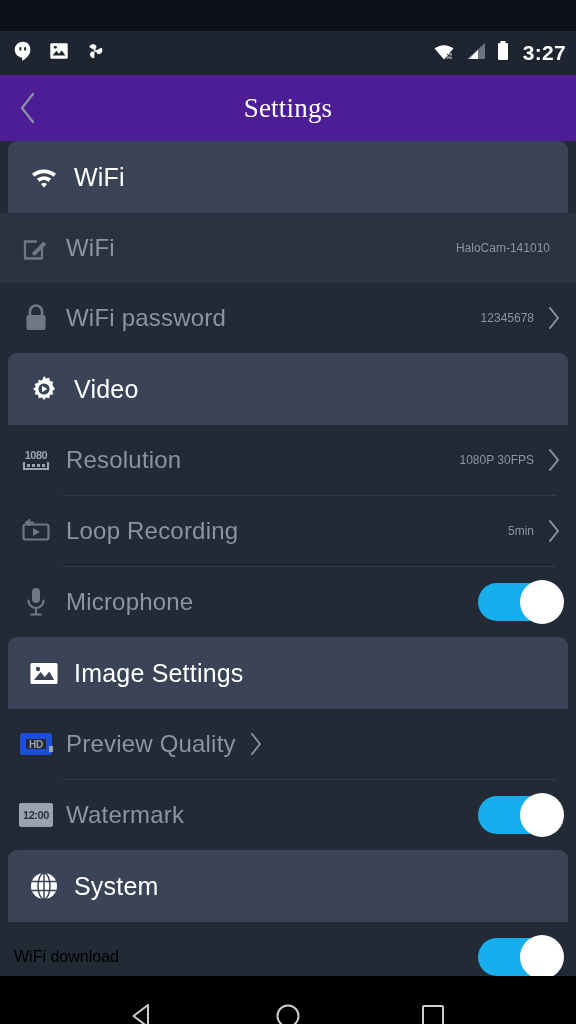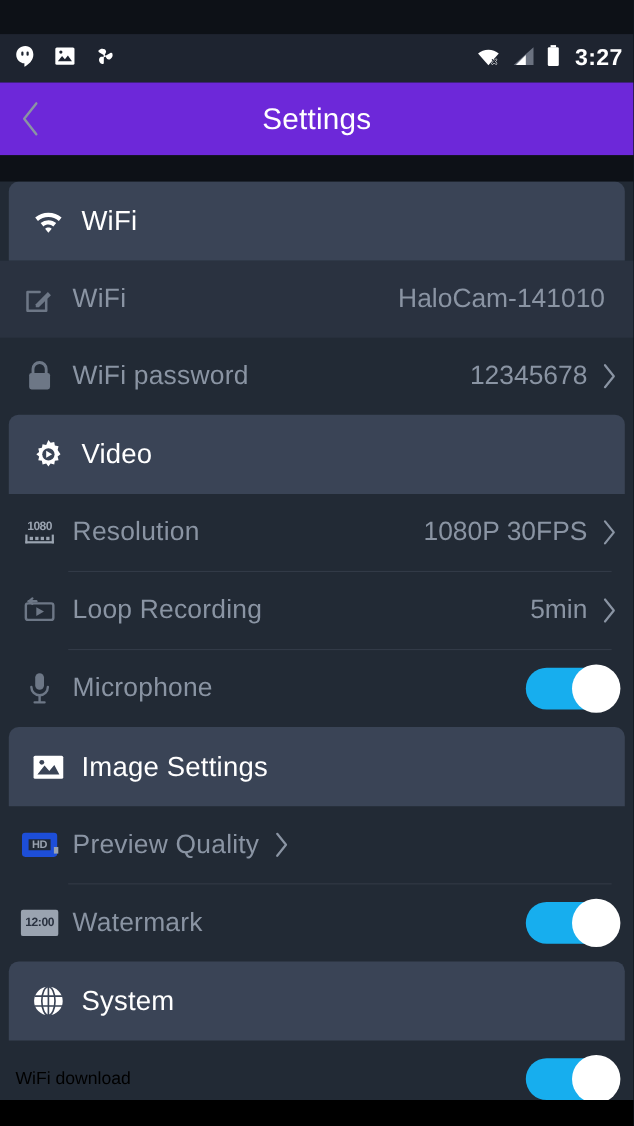--- a/index.html
+++ b/index.html
@@ -22,42 +22,42 @@
   .sb-right{ margin-left:auto; display:flex; align-items:center; gap:9px; }
   .sb-time{
     color:#ffffff; font-size:21px; font-weight:bold;
     letter-spacing:.3px; margin-left:4px;
   }
   .sb-ico{ display:block; }
 
   
   .titlebar{
     height:66px; width:100%;
-    background:#6d28d9;
+    background:#4c1d95;
     display:flex; align-items:center;
     position:relative;
+    font-family:Liberation Serif, serif;
   }
   .backbtn{
     width:56px; height:66px;
     display:flex; align-items:center; justify-content:center;
   }
   .title{
     position:absolute; left:0; right:0; text-align:center;
     color:#ffffff; font-size:27px; font-weight:normal;
     letter-spacing:.2px; pointer-events:none;
   }
 
   
   .content{
     width:100%;
     height:835px;
     background:#222a35;
     overflow:hidden;
     position:relative;
-    margin-top:24px;
   }
 
   
   .sec-head{
     margin:0 8px;
     height:72px;
     background:#3a4456;
     border-radius:9px 9px 0 0;
     display:flex; align-items:center;
     padding-left:14px;
@@ -79,21 +79,21 @@
   .row.tinted{ background:#2a3240; }
   .row .ico{
     width:44px; display:flex; align-items:flex-end; justify-content:center;
     flex:0 0 44px;
   }
   .row .lbl{
     color:#8a94a3; font-size:24px; margin-left:8px; letter-spacing:.2px;
     white-space:nowrap;
   }
   .row .val{
-    margin-left:auto; color:#8a94a3; font-size:24px;
+    margin-left:auto; color:#8a94a3; font-size:12px;
     white-space:nowrap;
   }
   .row .chev{
     margin-left:12px; width:16px; display:flex; align-items:center;
     justify-content:center;
   }
   .row .spacer-right{ width:12px; flex:0 0 12px; }
 
   .divider{
     height:1px; background:#323a47;

